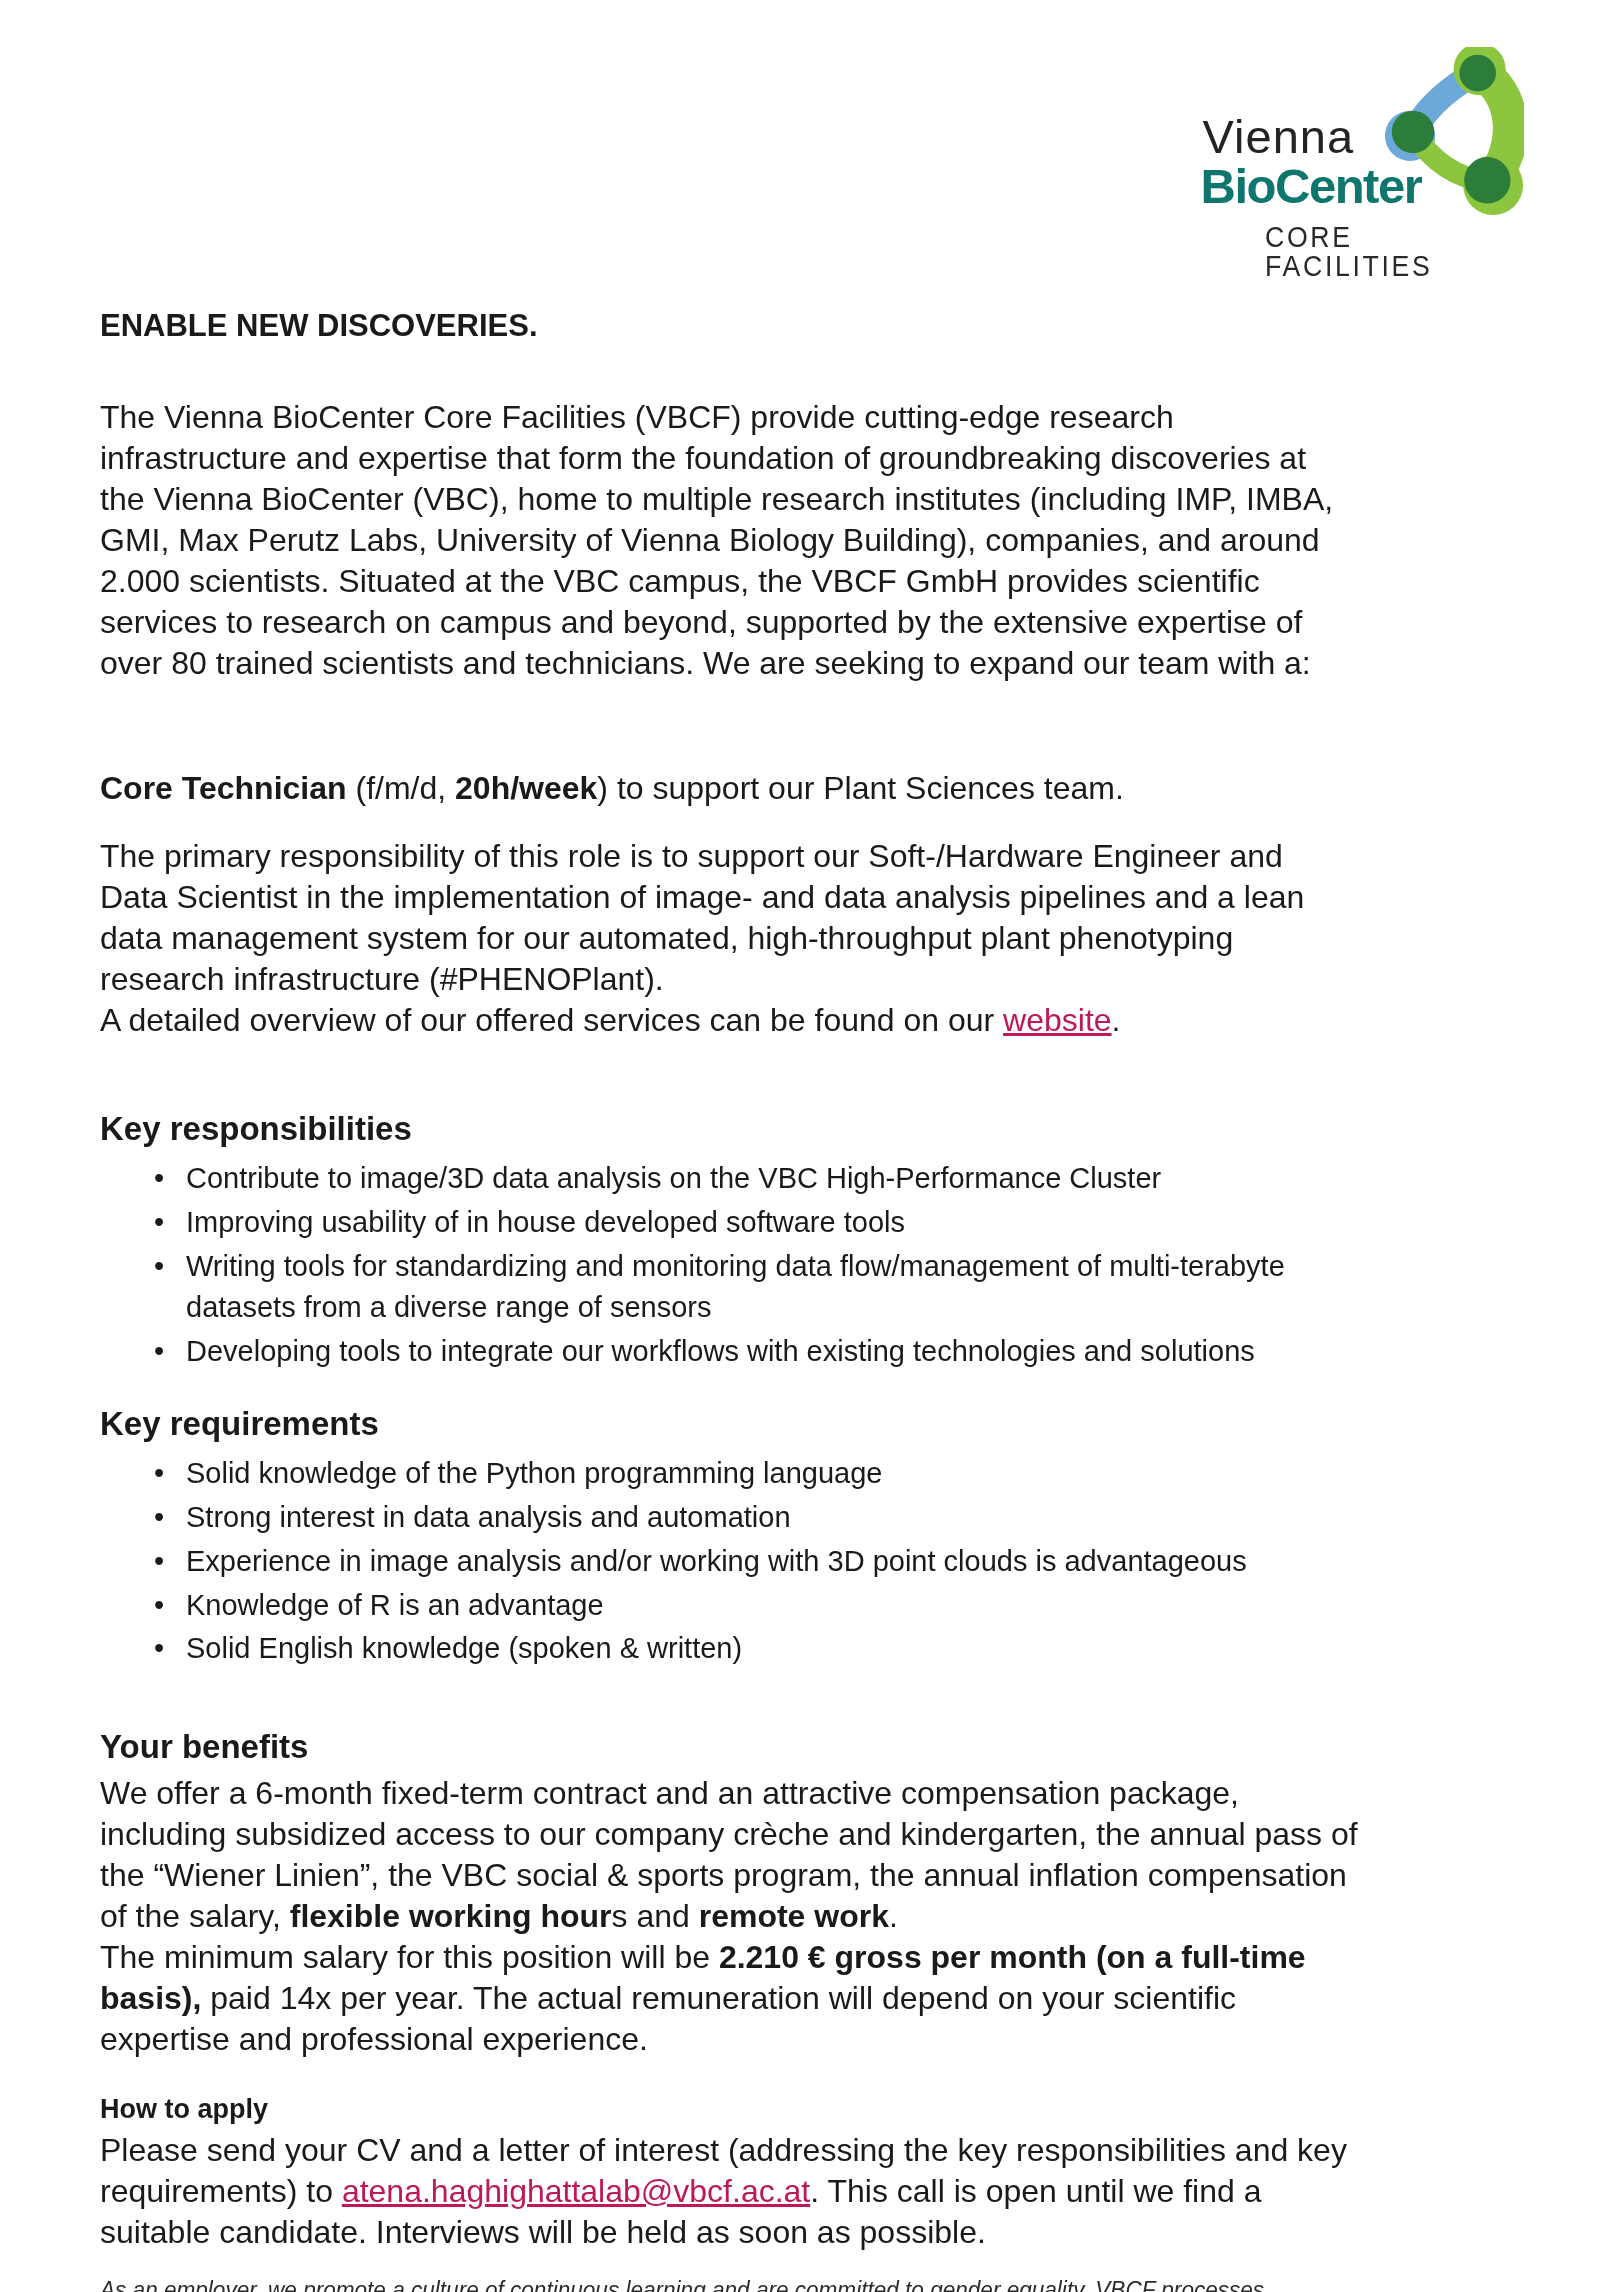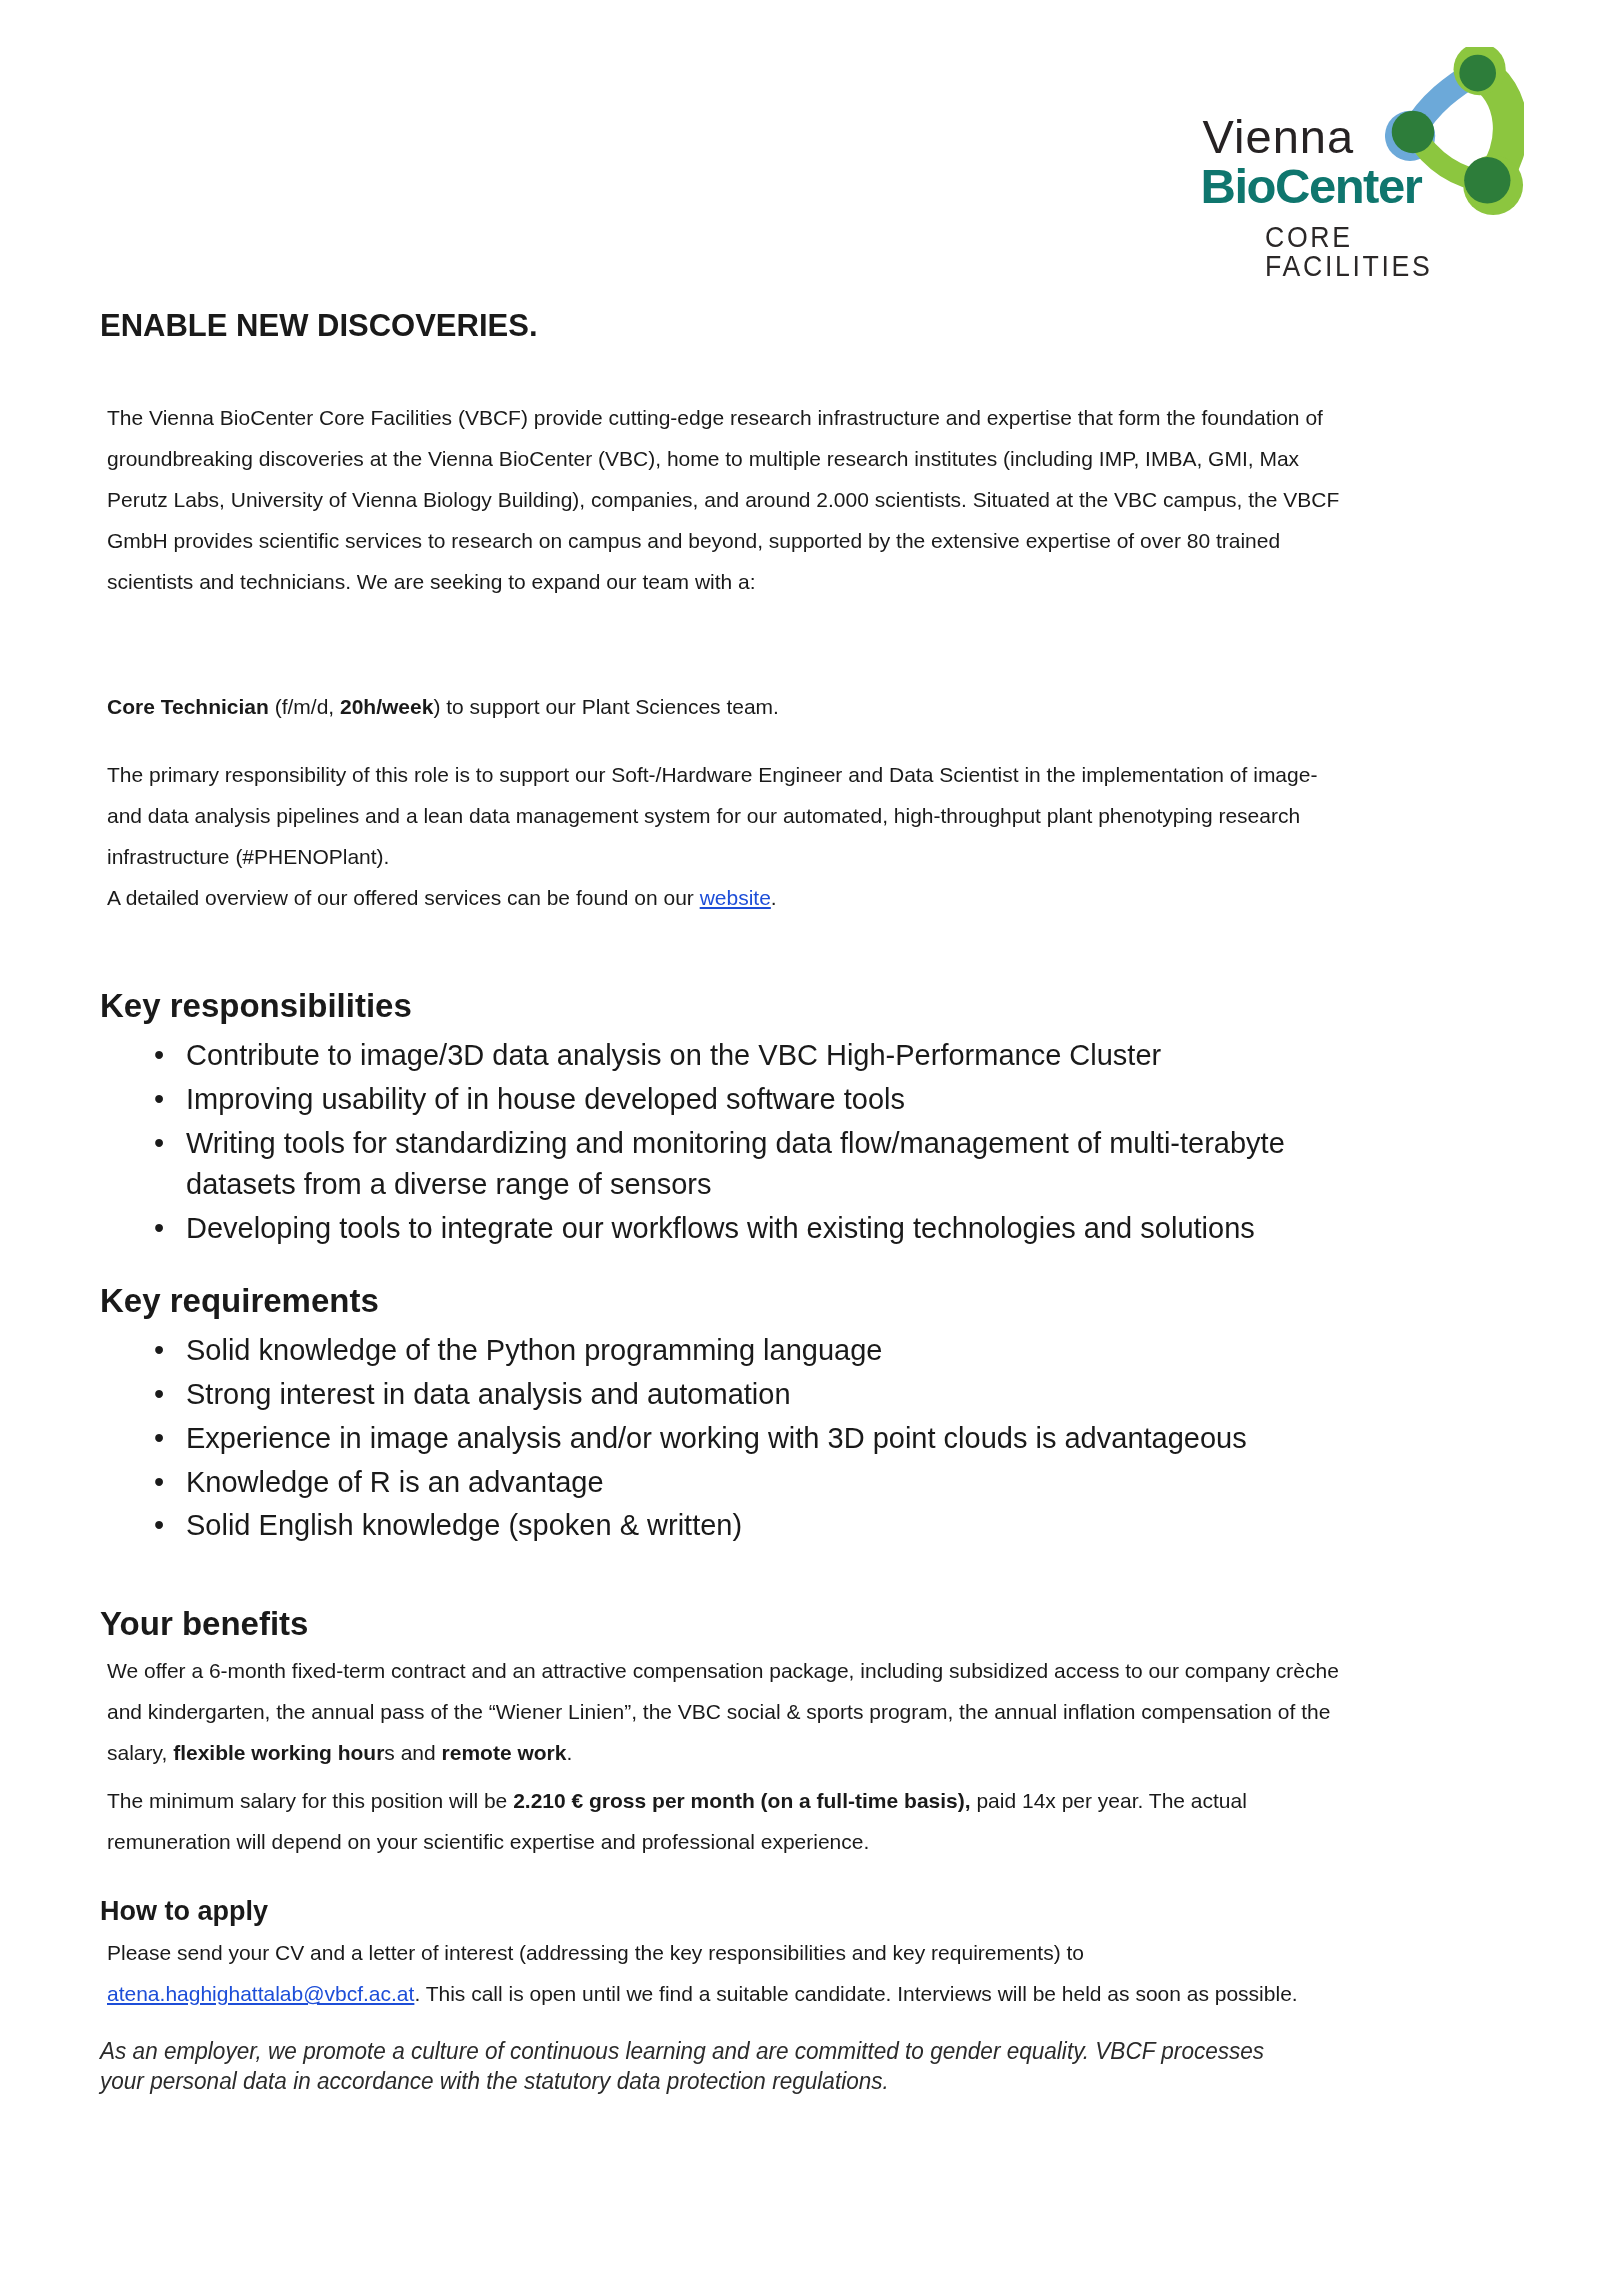--- a/index.html
+++ b/index.html
@@ -39,21 +39,21 @@
     color:#2b2828; line-height:1;
     transform:scaleX(.92); transform-origin:left;
   }
   .logo-icon{position:absolute; left:204px; top:7.8px;}
   
   .title{
     font-size:31px; font-weight:700; line-height:37px;
     margin:0;
   }
   .body-text{
-    font-size:21px; line-height:41px; margin:7px;
+    font-size:32px; line-height:41px; margin:0;
   }
   .intro{margin-top:53px;}
   .position-line{margin-top:84px;}
   .role-par{margin-top:27.4px;}
   h2.section-heading{
     font-size:33px; font-weight:700; line-height:45px;
     margin:0; margin-top:29px;
   }
   h2.first-section{margin-top:65px;}
   h2.benefits-heading{margin-top:55px;}
@@ -79,21 +79,21 @@
     margin:29px 0 0 0;
   }
   .apply-par{margin-top:0;}
   .footer-note{
     margin-top:21.6px;
     font-size:23.5px; font-style:italic; line-height:30px;
     color:#2b2b2b;
     transform:scaleX(.96); transform-origin:left;
   }
   a.doc-link{
-    color:#1d4ed8; text-decoration:underline; cursor:pointer;
+    color:#be185d; text-decoration:underline; cursor:pointer;
   }
   b{font-weight:700;}
 </style>
 </head>
 <body>
 
 <div class="page">
 
   <div class="logo">
     <svg class="logo-icon" width="139" height="169" viewBox="0 0 142 175" xmlns="http://www.w3.org/2000/svg">

